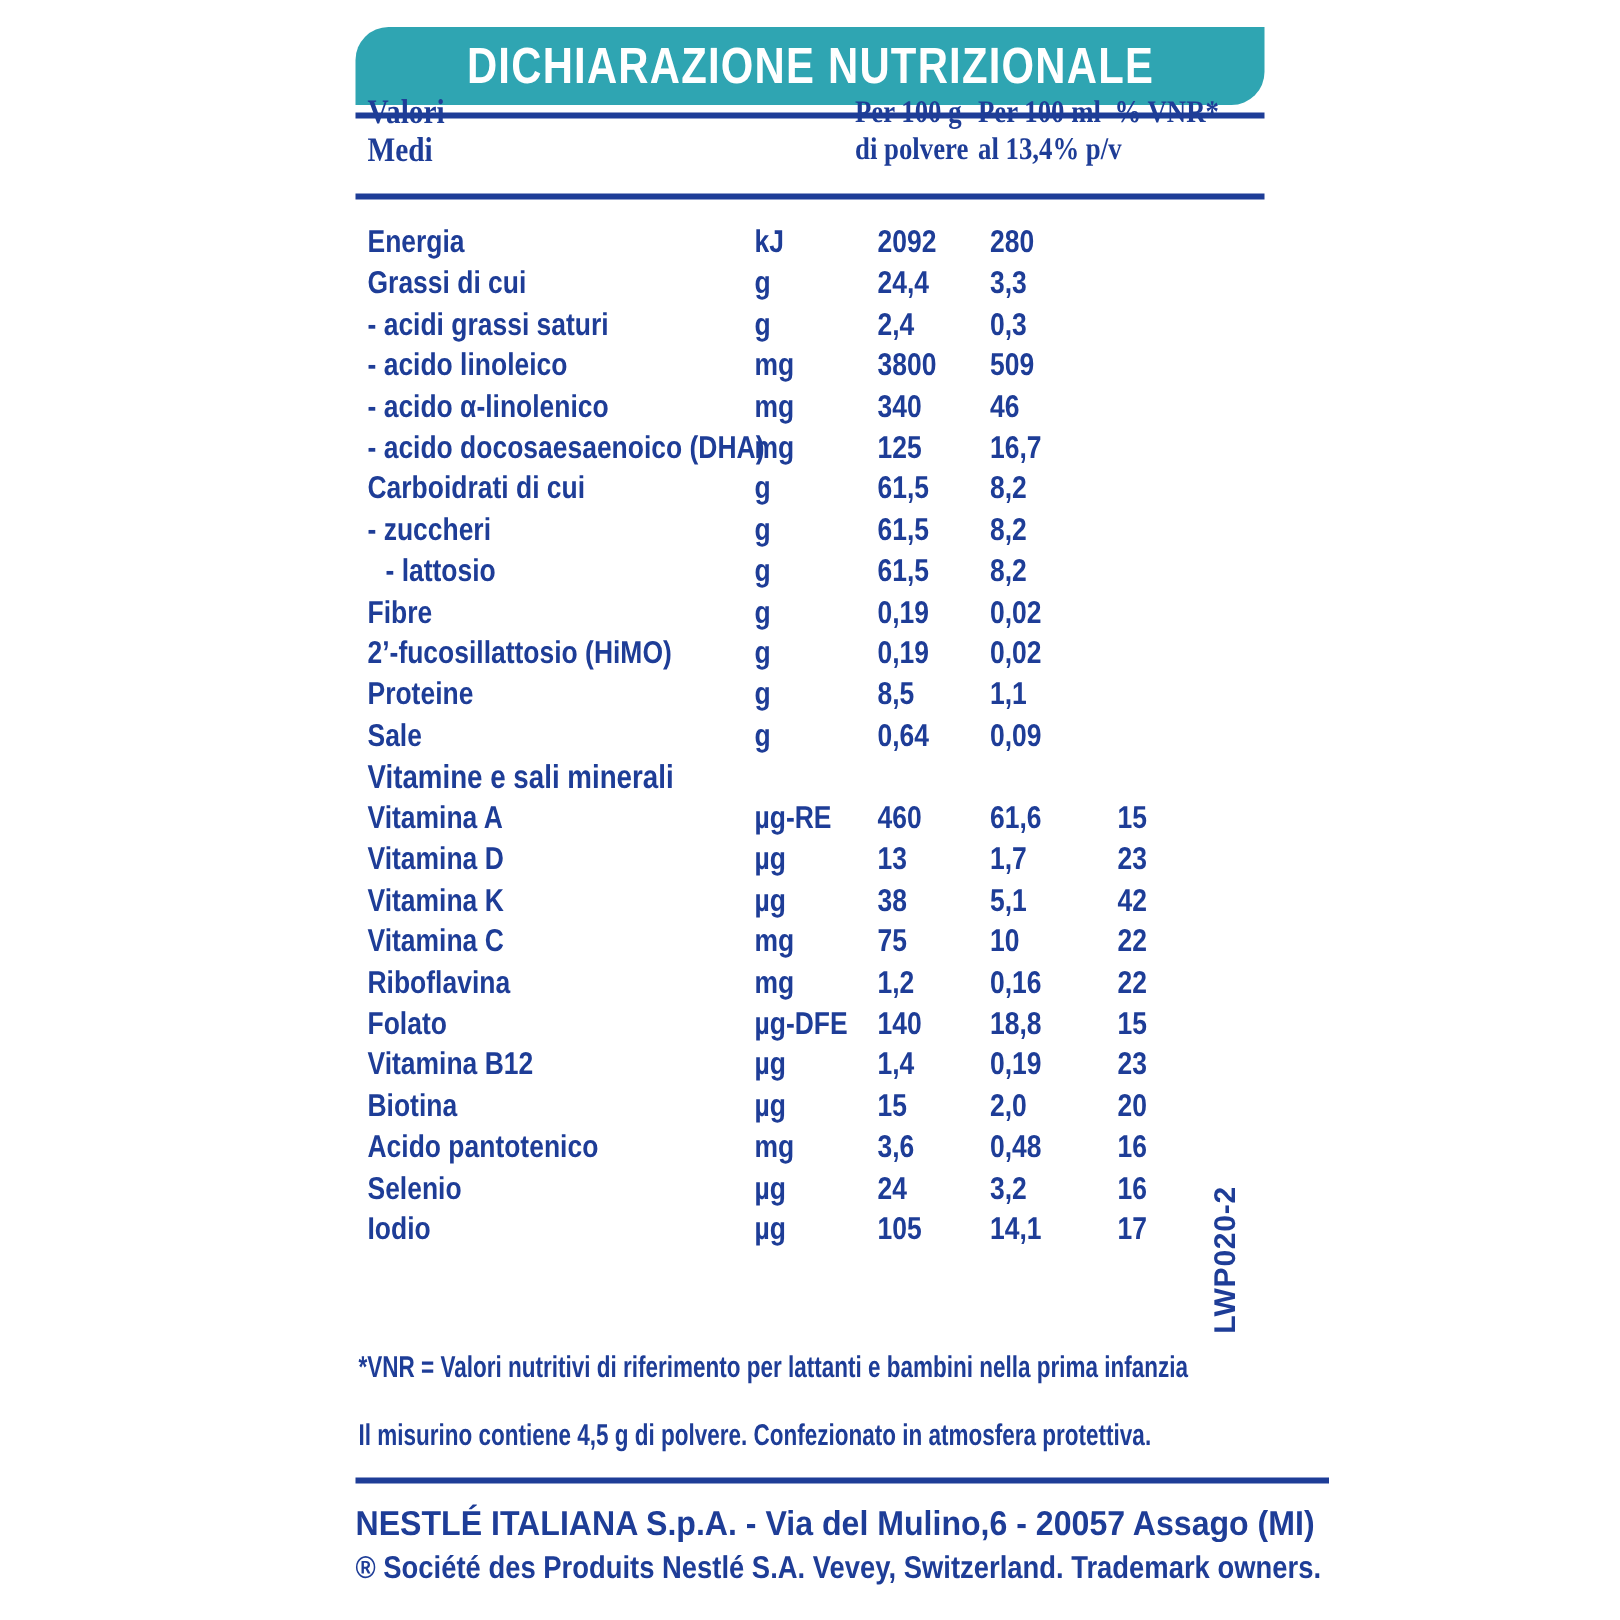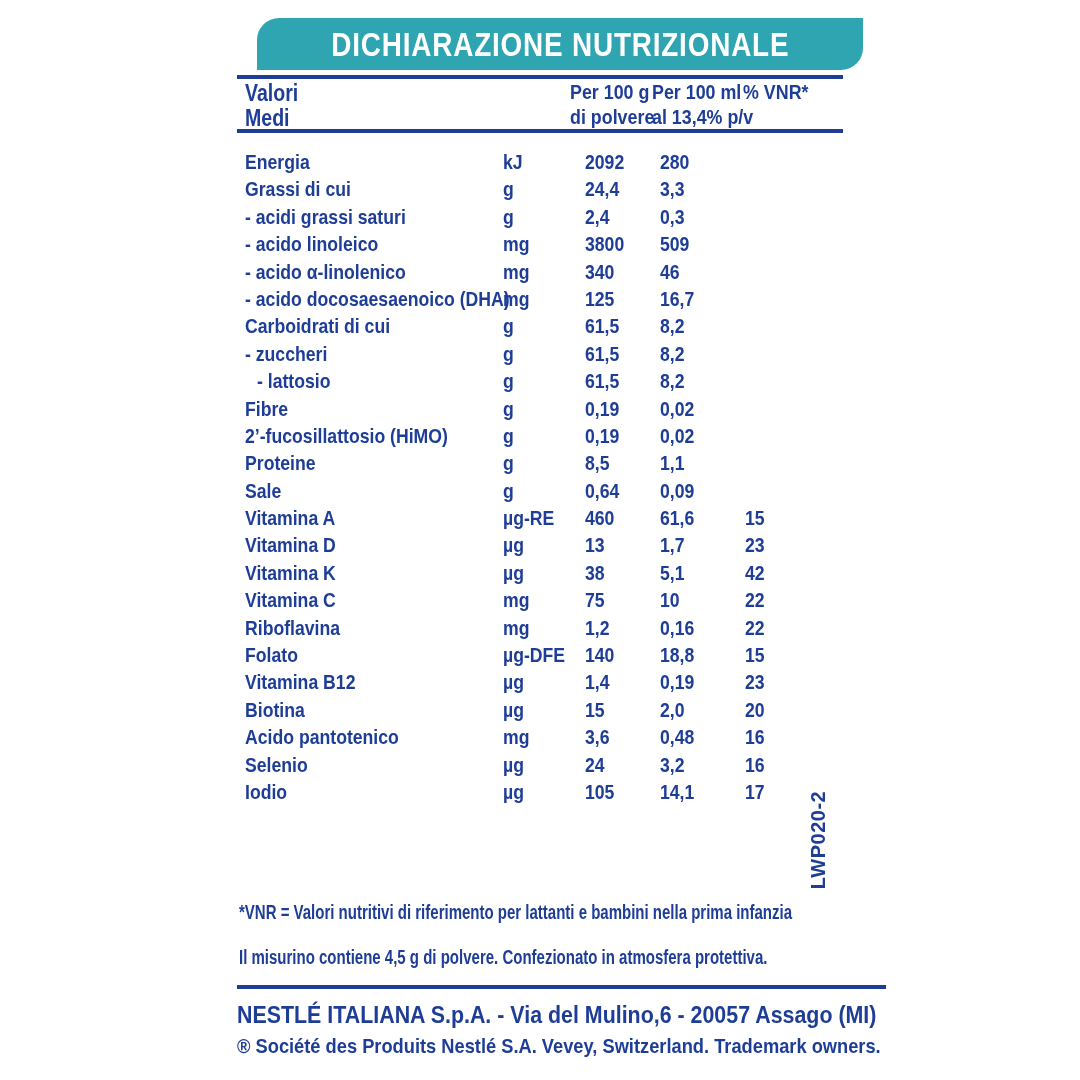--- a/index.html
+++ b/index.html
@@ -10,34 +10,34 @@
   html,body{background:#ffffff;}
   body{
     width:1080px;height:1080px;position:relative;overflow:hidden;
     font-family:"Liberation Sans", sans-serif;color:var(--navy);
   }
   #page{position:absolute;inset:0;}
 
   .banner{
     position:absolute;left:237px;top:18px;width:606px;height:52px;
     background:var(--teal);border-radius:22px 0 22px 0;
-    display:flex;align-items:center;justify-content:center;margin-left:20px;
+    display:flex;align-items:center;justify-content:center;
   }
   .banner-title{
     color:#ffffff;font-weight:700;font-size:34px;letter-spacing:1px;
     display:inline-block;transform:scaleX(.82);transform-origin:center;
     white-space:nowrap;
   }
 
   .rule{position:absolute;background:var(--navy);height:4px;}
   #rule-top{left:237px;top:75px;width:606px;}
   #rule-header{left:237px;top:129px;width:606px;}
   #rule-footer{left:237px;top:985px;width:649px;}
 
-  .colheads{position:absolute;left:237px;top:80px;width:620px;height:50px;}
+  .colheads{position:absolute;left:237px;top:62px;width:620px;height:50px;font-family:Liberation Serif, serif;}
   .h{
     position:absolute;display:inline-block;white-space:nowrap;
     font-weight:700;transform:scaleX(.85);transform-origin:0 50%;
   }
   .h.big{font-size:23px;}
   .h.small{font-size:21px;}
   .h.r1{top:0;}
   .h.r2{top:25px;}
   .h.c-label{left:8px;}
   .h.c-g{left:333px;}
@@ -176,20 +176,23 @@
         <span class="c unit">g</span>
         <span class="c g">8,5</span>
         <span class="c ml">1,1</span>
       </div>
       <div class="row">
         <span class="c label">Sale</span>
         <span class="c unit">g</span>
         <span class="c g">0,64</span>
         <span class="c ml">0,09</span>
       </div>
+      <div class="row section">
+        <span class="c label sect">Vitamine e sali minerali</span>
+      </div>
       <div class="row">
         <span class="c label">Vitamina A</span>
         <span class="c unit">µg-RE</span>
         <span class="c g">460</span>
         <span class="c ml">61,6</span>
         <span class="c vnr">15</span>
       </div>
       <div class="row">
         <span class="c label">Vitamina D</span>
         <span class="c unit">µg</span>

